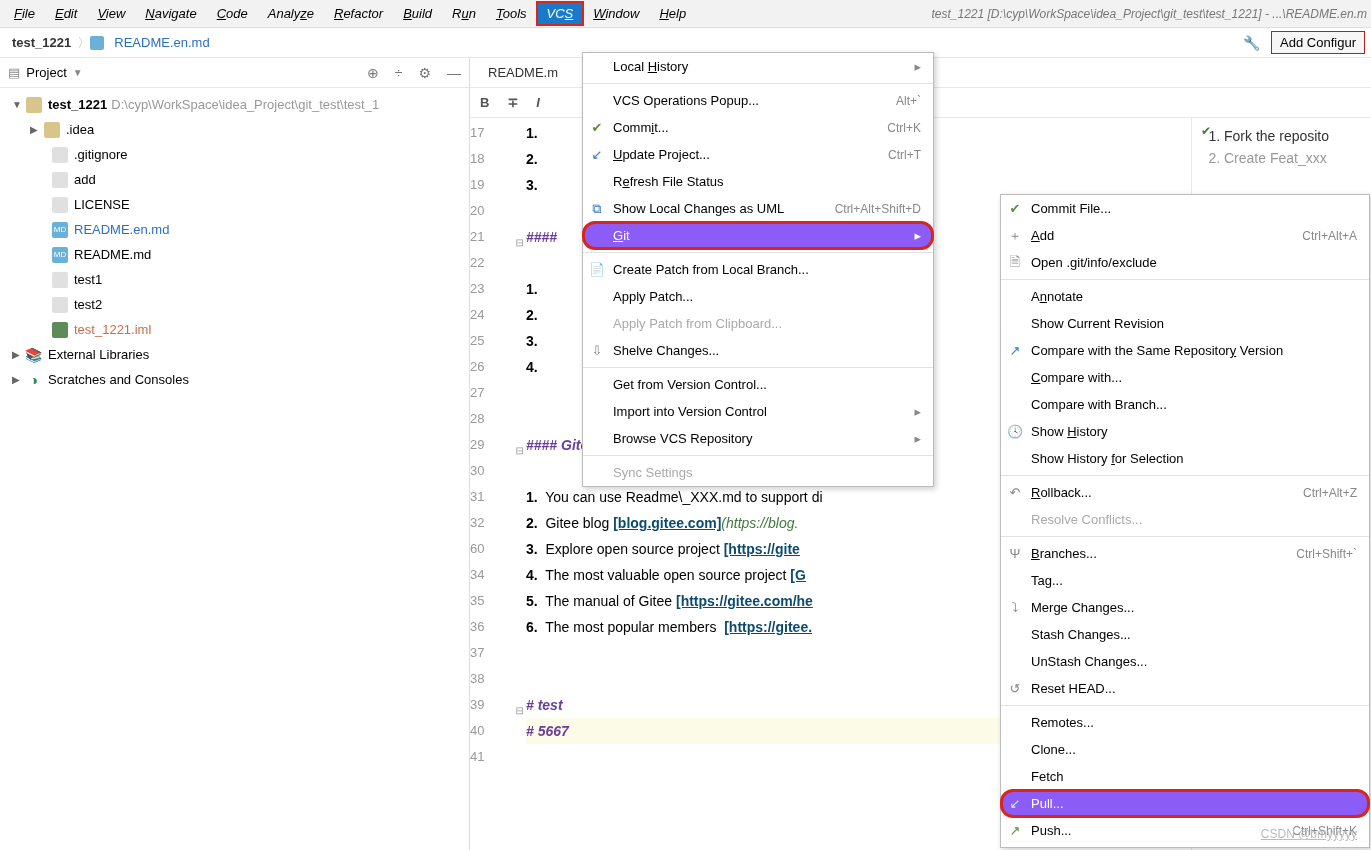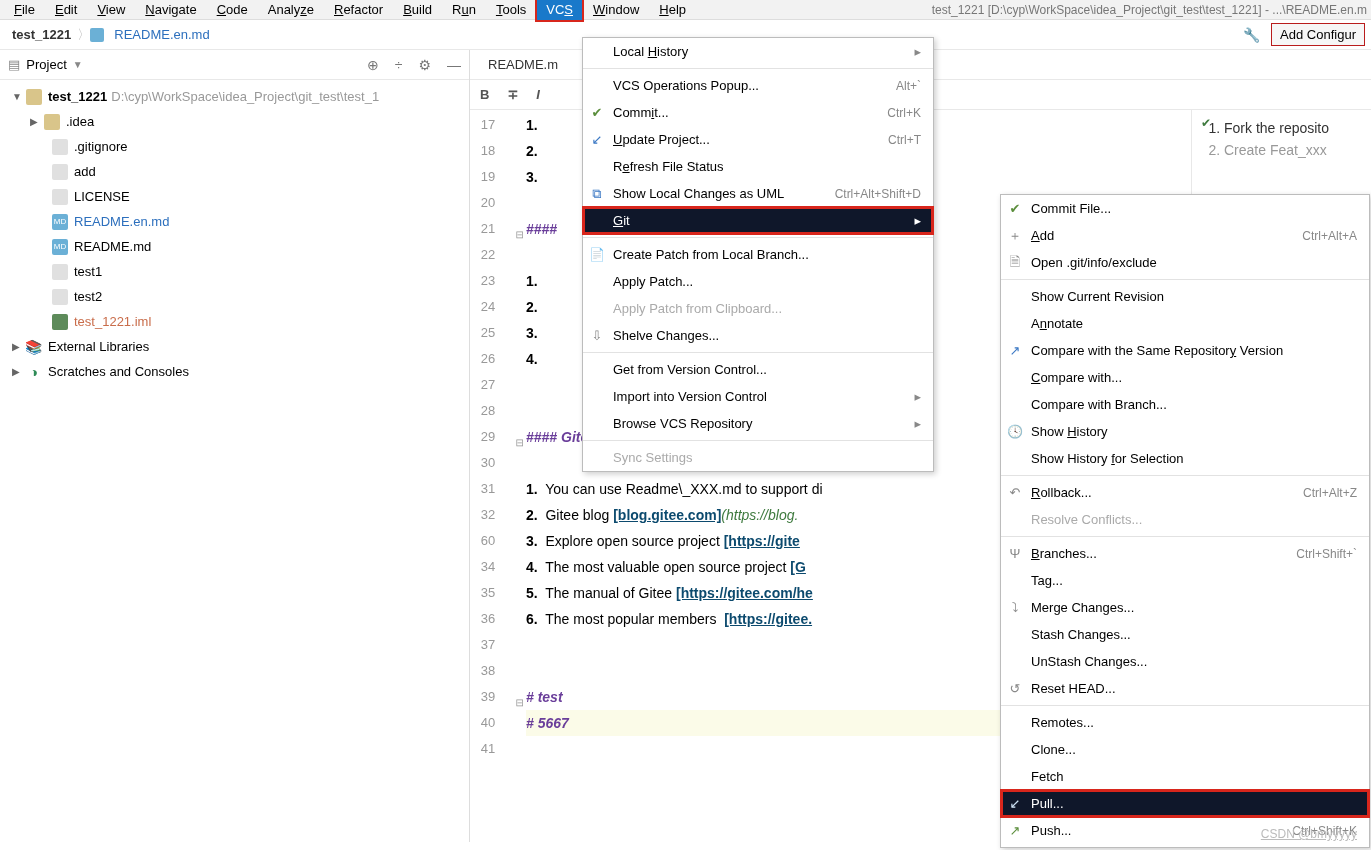--- a/index.html
+++ b/index.html
@@ -1,17 +1,17 @@
 <!DOCTYPE html>
 <html><head>
 <meta charset="utf-8">
 <style>
 * { box-sizing: border-box; margin: 0; padding: 0; font-family: "Segoe UI", Arial, sans-serif; }
 html, body { width: 1371px; height: 850px; overflow: hidden; background: #fff; font-size: 13px; color: #000; }
-.menubar { display: flex; align-items: center; height: 20px; padding: 0 4px; border-bottom: 1px solid #ddd; background: #f2f2f2; }
+.menubar { display: flex; align-items: center; height: 28px; padding: 0 4px; border-bottom: 1px solid #ddd; background: #f2f2f2; font-style: italic; }
 .menubar .menu-item { padding: 4px 10px; cursor: default; }
 .menubar .menu-item u { text-decoration: underline; }
 .menubar .menu-item.vcs { background: #1979ca; color: #fff; outline: 2px solid #d8261c; outline-offset: -1px; }
 .menubar .title-path { margin-left: auto; color: #777; font-size: 12px; white-space: nowrap; }
 .navrow { display: flex; align-items: center; height: 30px; padding: 0 6px; border-bottom: 1px solid #e8e8e8; background: #fff; }
 .navrow .crumb { padding: 2px 6px; color: #333; }
 .navrow .crumb.project { font-weight: bold; }
 .navrow .crumb.file { color: #2c6fbd; }
 .navrow .icon-md { width: 14px; height: 14px; background: #6bb0d6; border-radius: 2px; margin-right: 4px; display: inline-block; vertical-align: middle; }
 .navrow .right { margin-left: auto; display: flex; align-items: center; gap: 10px; }
@@ -37,45 +37,45 @@
 .tree .label.path { color: #999; margin-left: 4px; }
 .tree .label.link { color: #2c6fbd; }
 .tree .label.iml { color: #c96d4b; }
 .tree .lvl1 { padding-left: 30px; }
 .tree .lvl2 { padding-left: 52px; }
 .editor { flex: 1; display: flex; flex-direction: column; position: relative; }
 .editor .tabrow { height: 30px; display: flex; align-items: center; border-bottom: 1px solid #e8e8e8; padding: 0 6px; }
 .editor .tabrow .tab { display: flex; align-items: center; gap: 4px; padding: 4px 8px; color: #333; }
 .editor .toolbar { height: 30px; display: flex; align-items: center; gap: 18px; padding: 0 10px; border-bottom: 1px solid #e8e8e8; color: #555; font-weight: bold; font-family: "Georgia", serif; }
 .editor .body { flex: 1; display: flex; overflow: hidden; }
-.gutter { width: 56px; text-align: center; color: #999; font-family: Consolas, monospace; font-size: 13px; padding-top: 2px; background: #fff; }
+.gutter { width: 56px; text-align: left; color: #999; font-family: Consolas, monospace; font-size: 13px; padding-top: 2px; background: #fff; }
 .gutter div { height: 26px; line-height: 26px; padding-right: 20px; position: relative; }
 .gutter .fold::after { content: "⊟"; position: absolute; right: 2px; top: 6px; font-size: 10px; color: #999; }
 .code { flex: 1; font-family: Consolas, "Courier New", monospace; font-size: 14px; padding-top: 2px; position: relative; }
 .code .line { height: 26px; line-height: 26px; white-space: pre; }
 .code .num { font-weight: bold; }
 .code .hdr { color: #6a3e9a; font-style: italic; font-weight: bold; }
 .code .link { color: #0c4a6e; font-weight: bold; text-decoration: underline; }
 .code .url { color: #3e7a3e; font-style: italic; }
 .code .line.hl { background: #fbfbe8; }
 .preview { width: 180px; border-left: 1px solid #e8e8e8; padding: 10px; font-size: 14px; color: #333; overflow: hidden; position: relative; }
 .preview .chk { color: #3e7a3e; position: absolute; top: 6px; right: 160px; font-size: 12px; }
 .preview ol { padding-left: 22px; }
 .preview li { margin-bottom: 6px; white-space: nowrap; }
 .dropdown { position: absolute; background: #fff; border: 1px solid #bcbcbc; box-shadow: 2px 2px 6px rgba(0,0,0,0.2); font-size: 13px; z-index: 100; }
 .dropdown .item { display: flex; align-items: center; height: 27px; padding: 0 12px 0 30px; position: relative; cursor: default; }
 .dropdown .item .kbd { margin-left: auto; color: #888; font-size: 12px; padding-left: 24px; }
 .dropdown .item .arrow { margin-left: auto; color: #888; }
 .dropdown .item.disabled { color: #aaa; }
 .dropdown .item .ico { position: absolute; left: 6px; width: 16px; text-align: center; color: #5b8e3c; font-size: 13px; }
 .dropdown .sep { height: 1px; background: #e2e2e2; margin: 3px 0; }
-.dropdown .item.blue { background: #0f172a; color: #fff; }
+.dropdown .item.blue { background: #8b5cf6; color: #fff; border-radius: 12px; }
 .dropdown .item.blue .arrow, .dropdown .item.blue .kbd { color: #fff; }
 .red-box { outline: 3px solid #d8261c; outline-offset: -2px; }
-#vcs-menu { top: 37px; left: 582px; width: 352px; }
+#vcs-menu { top: 52px; left: 582px; width: 352px; }
 #git-menu { top: 194px; left: 1000px; width: 370px; height: 654px; }
 .watermark { position: absolute; right: 12px; bottom: 6px; color: #bbb; font-size: 12px; text-decoration: underline; }
 </style>
 </head>
 <body>
 
 <div class="menubar">
   <div class="menu-item"><u>F</u>ile</div>
   <div class="menu-item"><u>E</u>dit</div>
   <div class="menu-item"><u>V</u>iew</div>
@@ -327,24 +327,24 @@
       <span class="ico" style="color:#888">＋</span>
       <span><u>A</u>dd</span>
       <span class="kbd">Ctrl+Alt+A</span>
     </div>
   <div class="item">
       <span class="ico" style="color:#888">🗎</span>
       <span>Open .git/info/exclude</span>
     </div>
   <div class="sep"></div>
   <div class="item">
+      <span>A<u>n</u>notate</span>
+    </div>
+  <div class="item">
       <span>Show Current Revision</span>
-    </div>
-  <div class="item">
-      <span>A<u>n</u>notate</span>
     </div>
   <div class="item">
       <span class="ico" style="color:#3b78c4">↗</span>
       <span>Compare with the Same Repositor<u>y</u> Version</span>
     </div>
   <div class="item">
       <span><u>C</u>ompare with...</span>
     </div>
   <div class="item">
       <span>Compare with Branch...</span>

